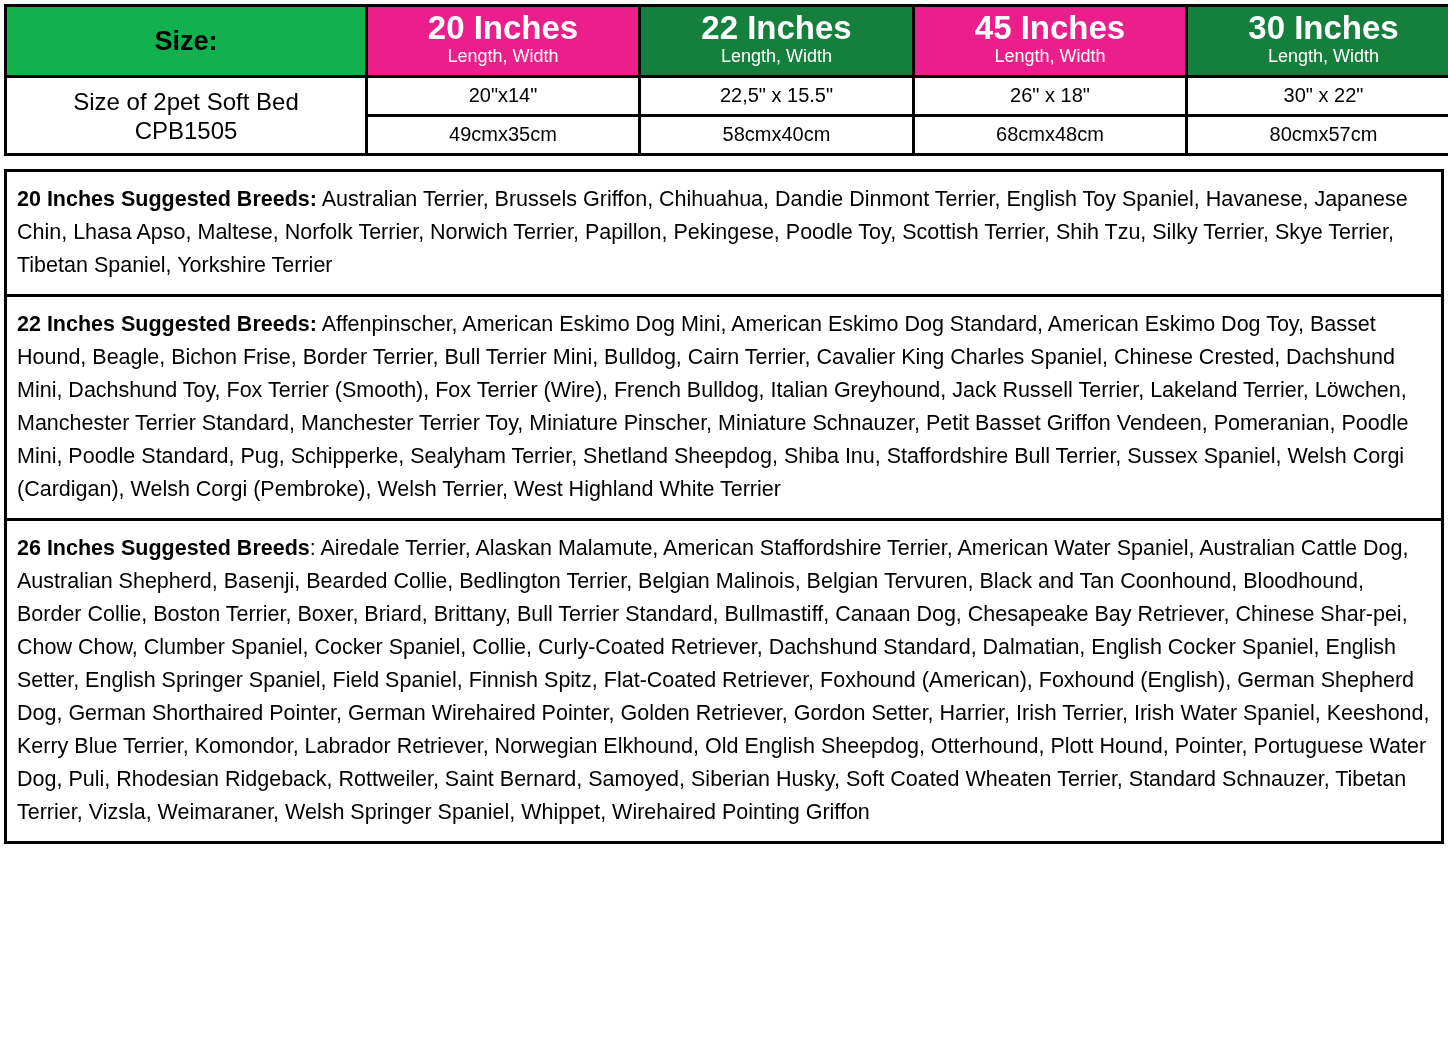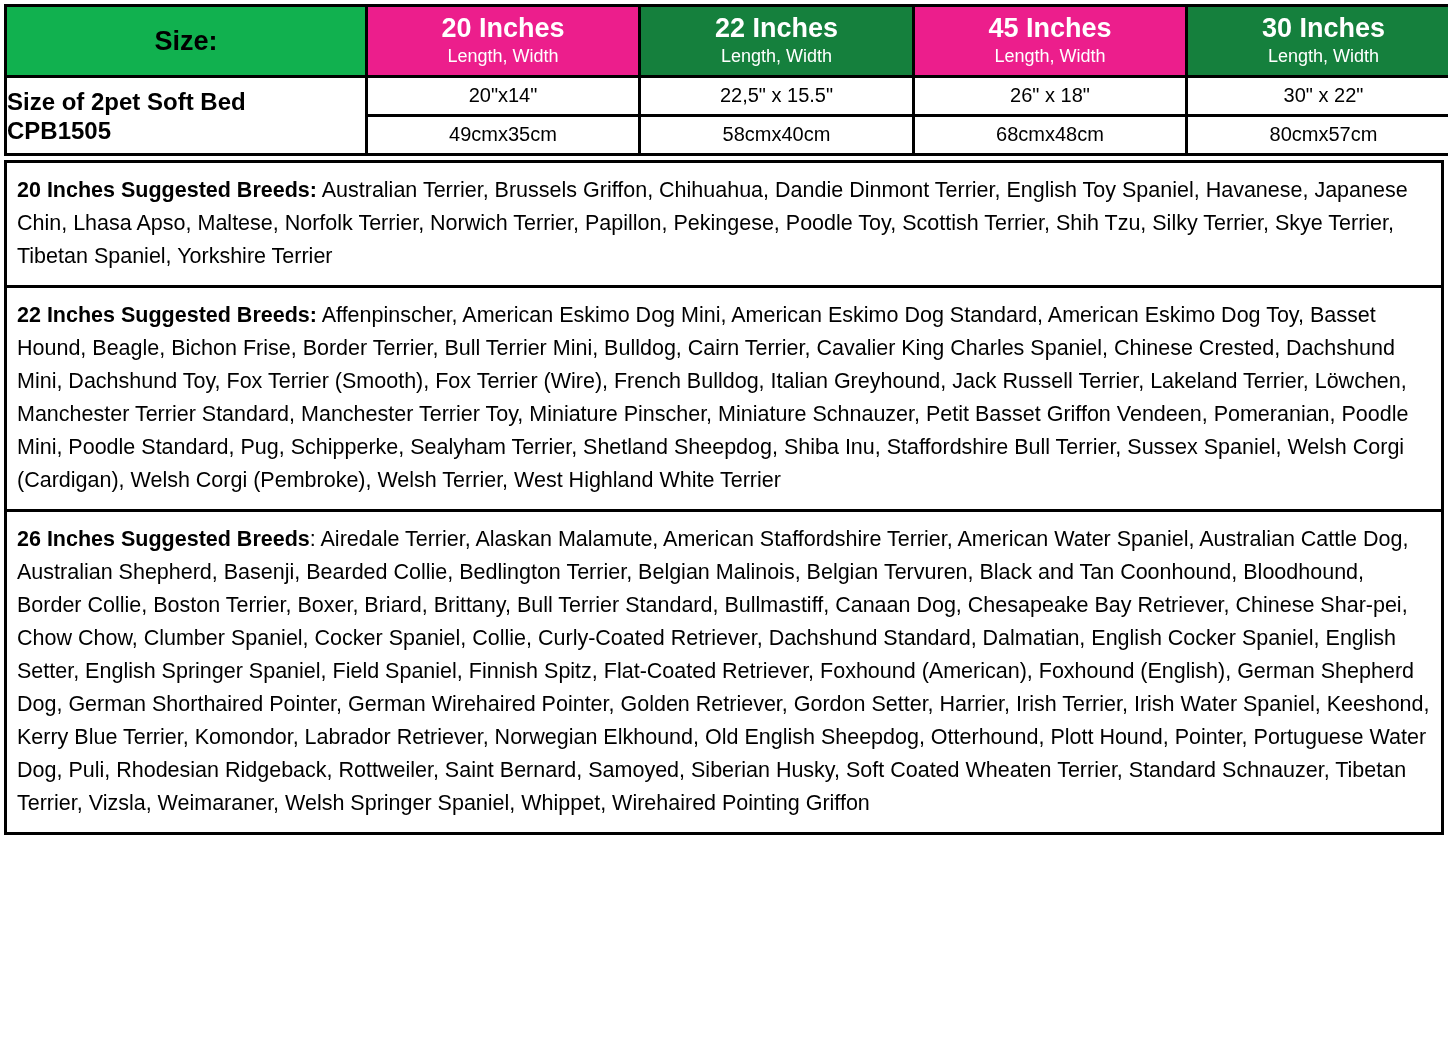--- a/index.html
+++ b/index.html
@@ -43,57 +43,56 @@
     line-height: 68px;
   }
   .hdr-col {
     color: #ffffff;
     text-align: center;
     padding: 5px 0 7px 0;
     height: 56px;
   }
   .hdr-col .inches {
     font-weight: bold;
-    font-size: 27px;
+    font-size: 33px;
     display: block;
     line-height: 30px;
   }
   .hdr-col .lw {
     font-size: 18px;
     display: block;
     line-height: 26px;
   }
   .c-pink { background: #ec1e8c; }
   .c-blue { background: #15803d; }
 
   .label-cell {
-    text-align: left;
+    text-align: center;
     font-size: 24px;
     line-height: 29px;
     padding: 5px 6px 7px 6px;
-    font-weight: bold;
   }
   .dim-cell {
     text-align: center;
     font-size: 20px;
     padding: 0;
   }
   .dim-cell .imperial,
   .dim-cell .metric {
     display: block;
     line-height: 31px;
     padding: 2px 0 3px 0;
   }
   .dim-cell .imperial {
     border-bottom: 3px solid #000000;
   }
 
   
   .breeds {
-    margin: 4px 4px 0 4px;
+    margin: 13px 4px 0 4px;
     border: 3px solid #000000;
     border-bottom: none;
   }
   .breed-block {
     border-bottom: 3px solid #000000;
     padding: 11px 10px 12px 10px;
   }
   .breed-block p {
     margin: 0;
     font-size: 21.5px;

